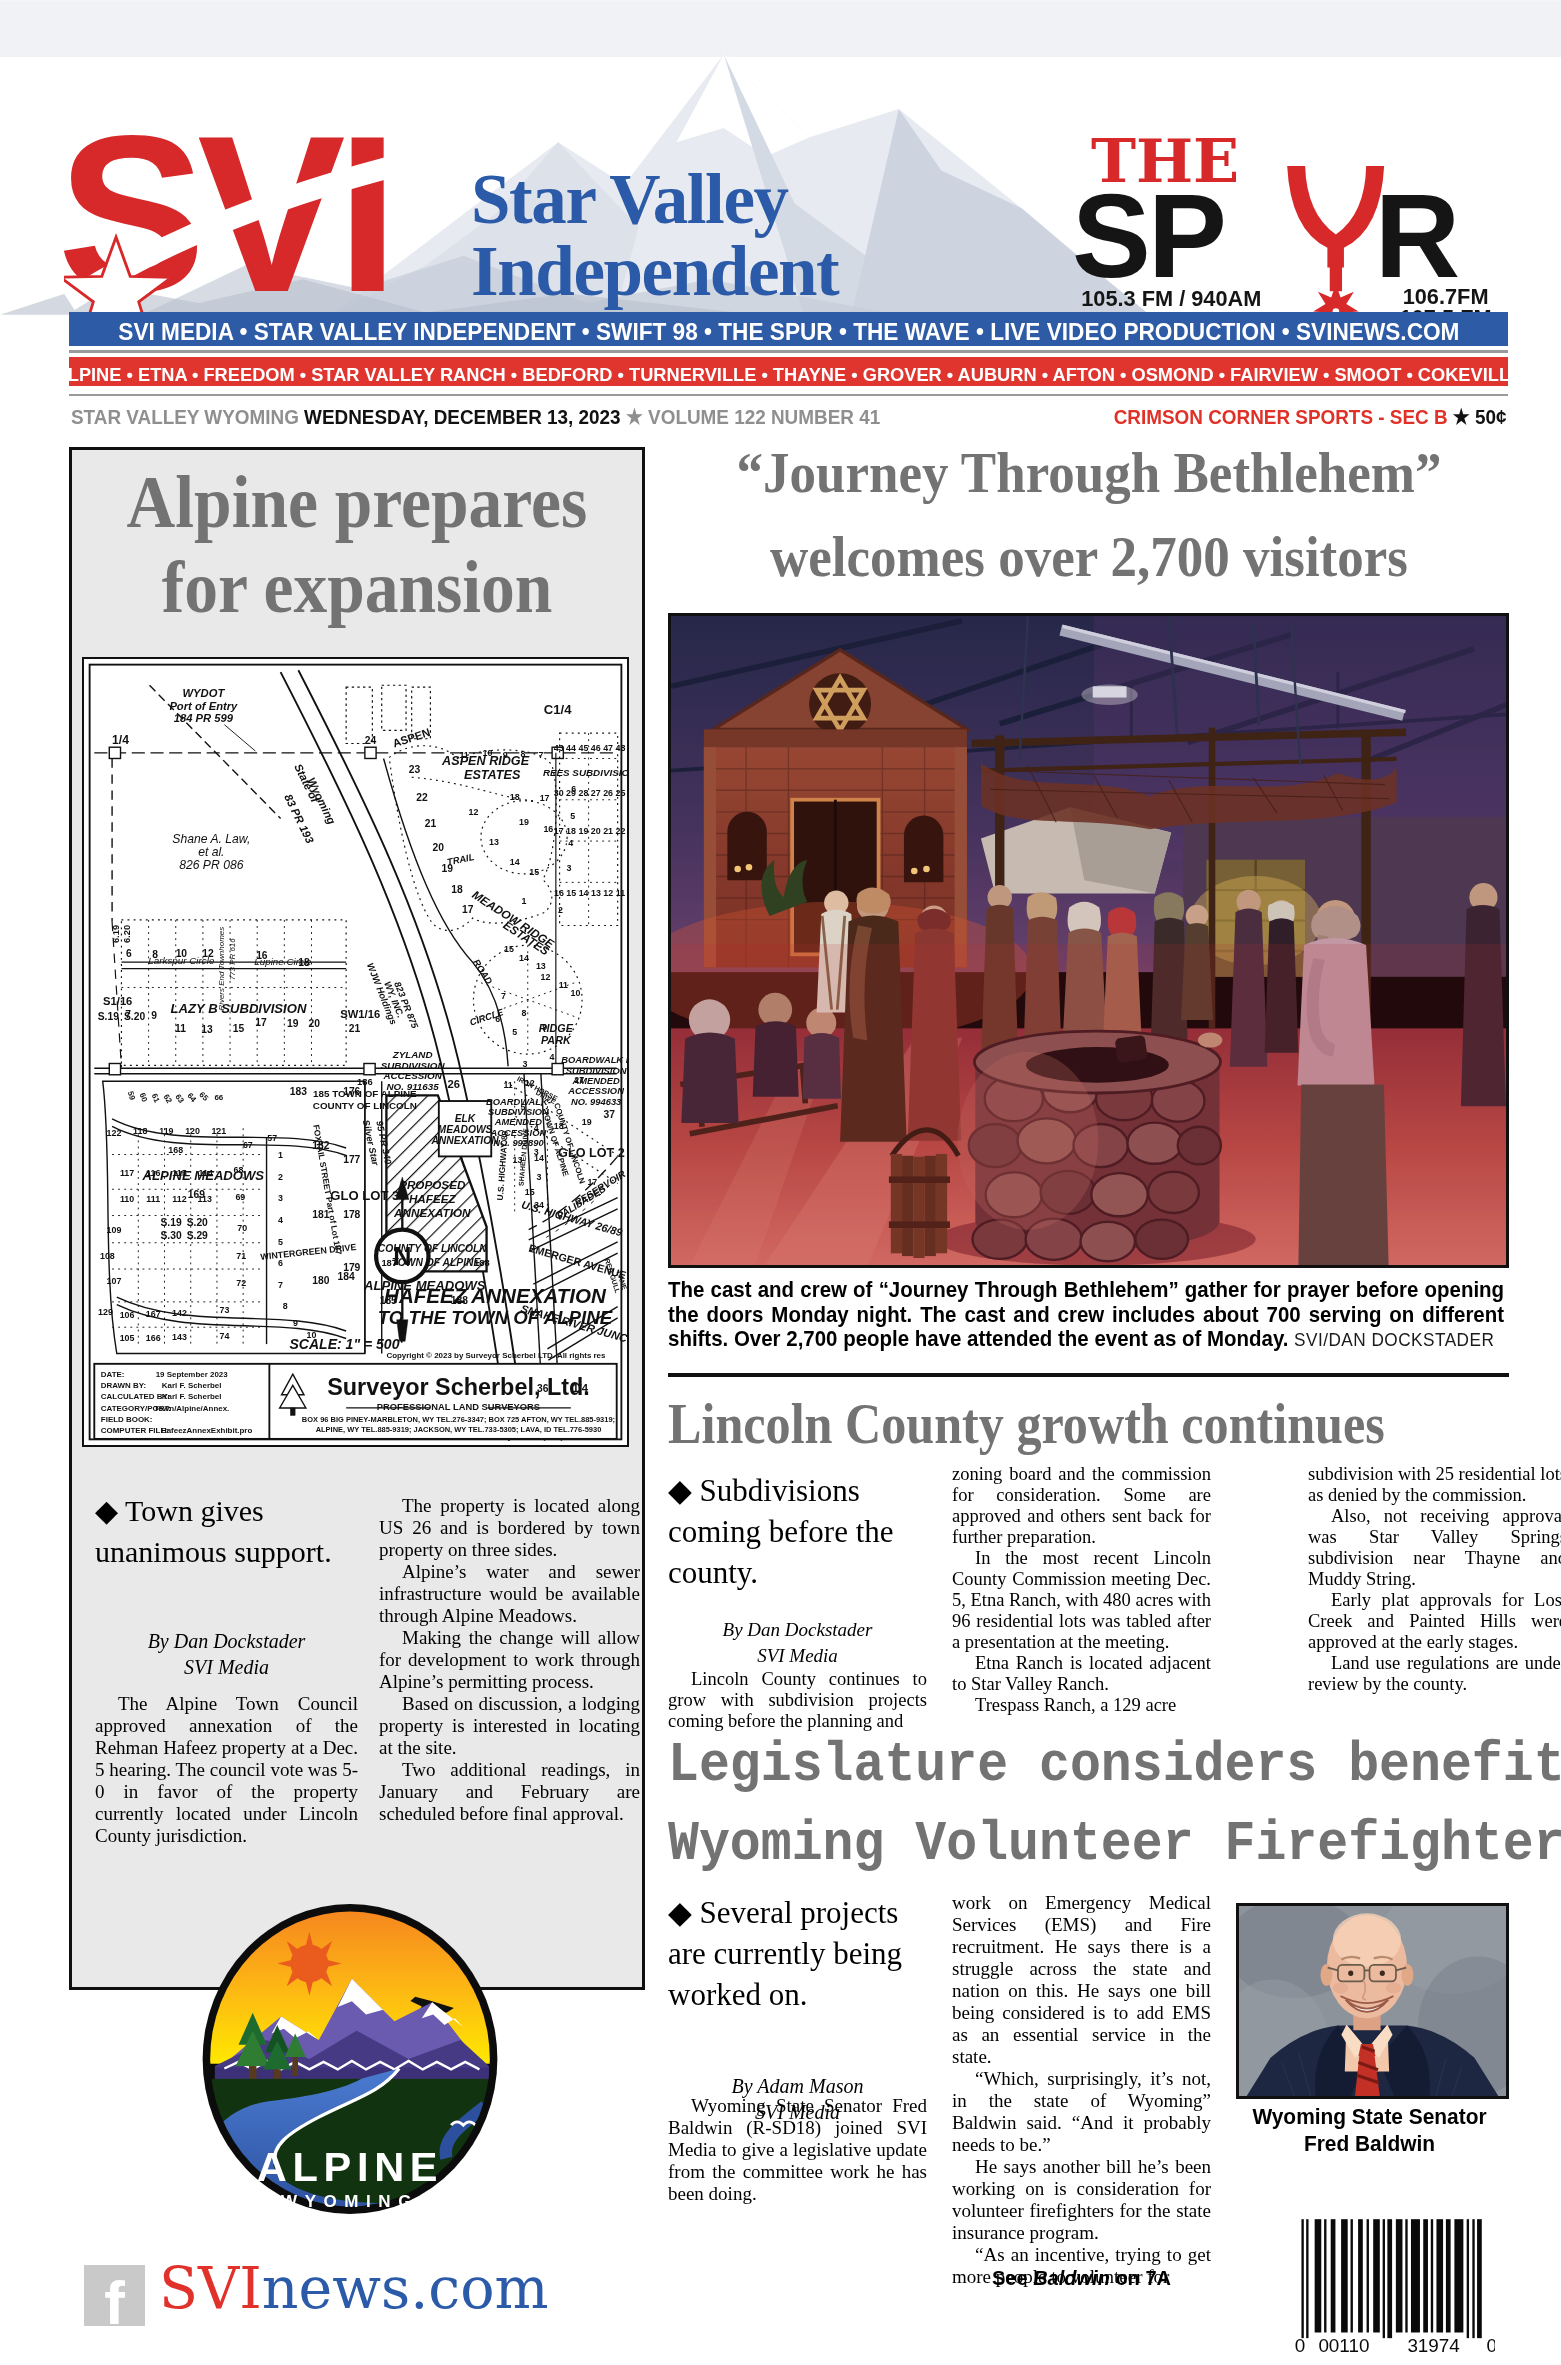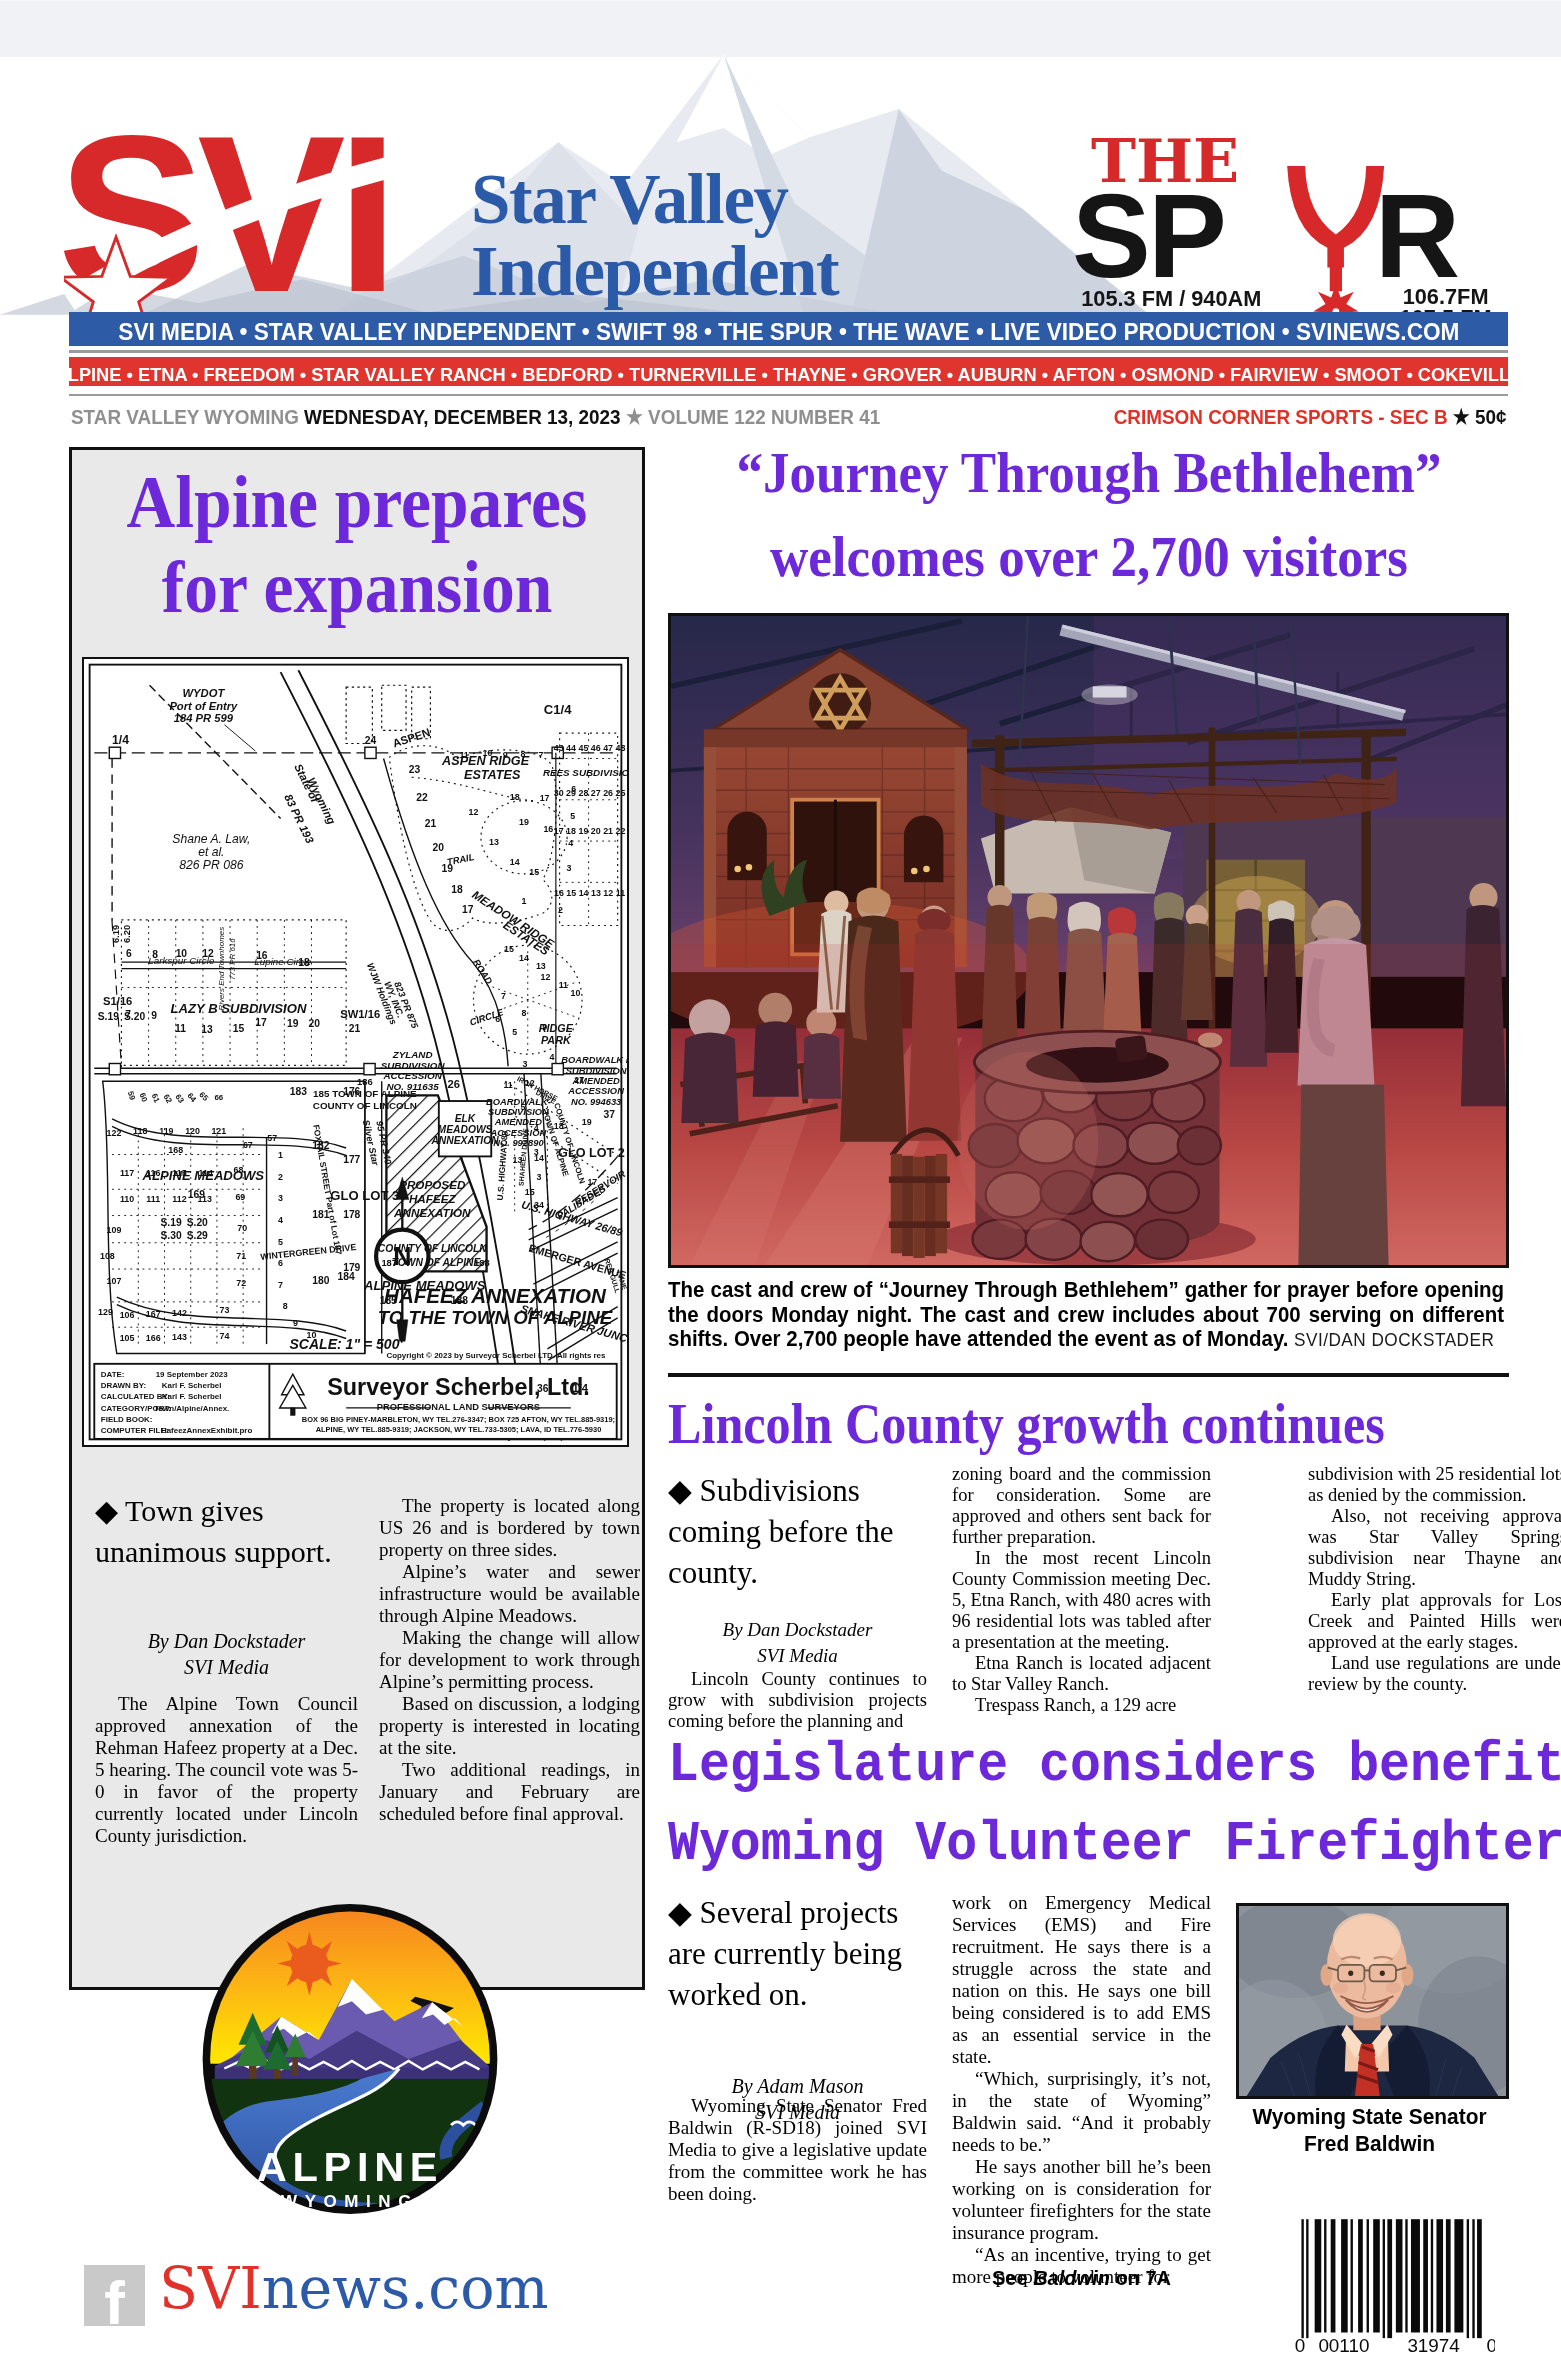--- a/index.html
+++ b/index.html
@@ -16,21 +16,21 @@
   .bar-blue{top:312px;height:34px;background:#2e5ba6;}
   .bar-red{top:357px;height:29px;background:#e0352f;}
   .bar span{color:#fff;font-family:"Liberation Sans",sans-serif;font-weight:bold;white-space:nowrap;}
   .bar-blue span{font-size:24.6px;transform:scaleX(.92);}
   .bar-red span{font-size:19px;transform:scaleX(.96);}
   .rule{background:#9a9a9a;}
   .dateline{font-family:"Liberation Sans",sans-serif;font-weight:bold;font-size:21px;white-space:nowrap;}
   .dl-gray{color:#8f8f8f;} .dl-red{color:#e03128;} .dl-black{color:#111;}
 
   
-  .hl{font-family:"Liberation Serif",serif;font-weight:bold;color:#6d28d9;}
+  .hl{font-family:"Liberation Serif",serif;font-weight:bold;color:#737373;}
   .hl-alpine{font-size:75px;line-height:85px;text-align:center;width:100%;}
   .hl-jr{font-size:57px;line-height:84px;text-align:center;width:100%;}
   .hl-lc{font-size:57px;}
   .hl-leg{font-size:56px;line-height:79px;}
 
   .subhead{font-family:"Liberation Serif",serif;font-size:30px;line-height:41px;color:#000;}
   .byline{font-family:"Liberation Serif",serif;font-style:italic;font-size:20px;line-height:25.5px;text-align:center;}
   .body-col p{margin:0;font-family:"Liberation Serif",serif;font-size:19px;line-height:22px;
               text-align:justify;text-indent:23px;}
   .body-col.tight p{font-size:18.5px;line-height:21px;}

